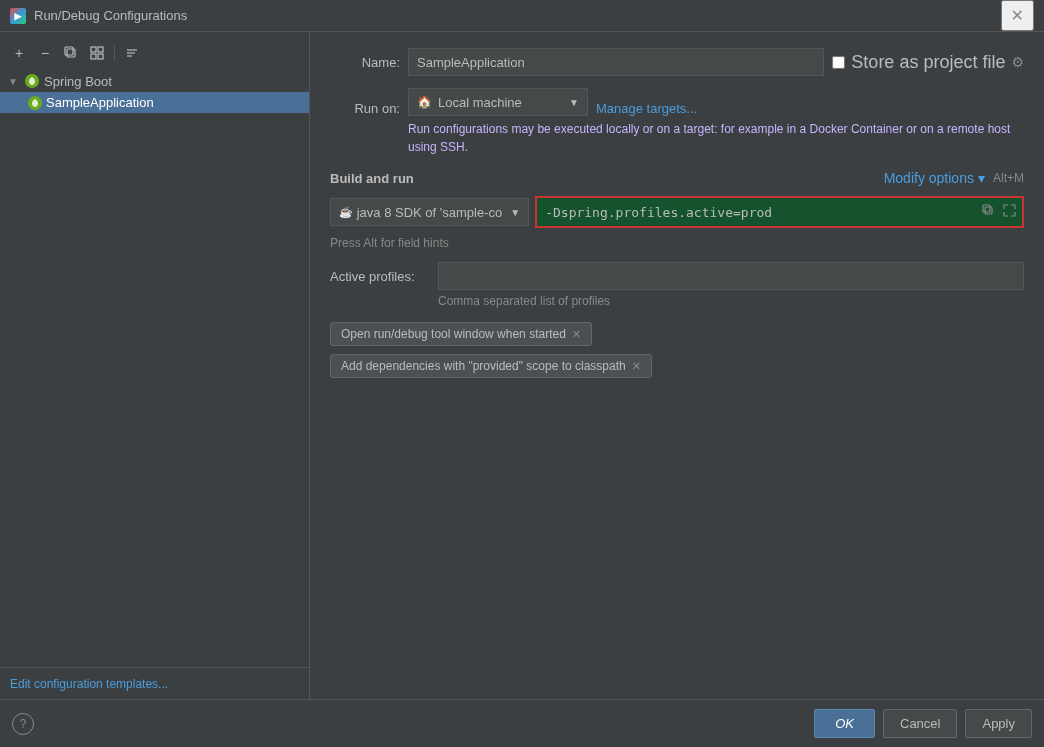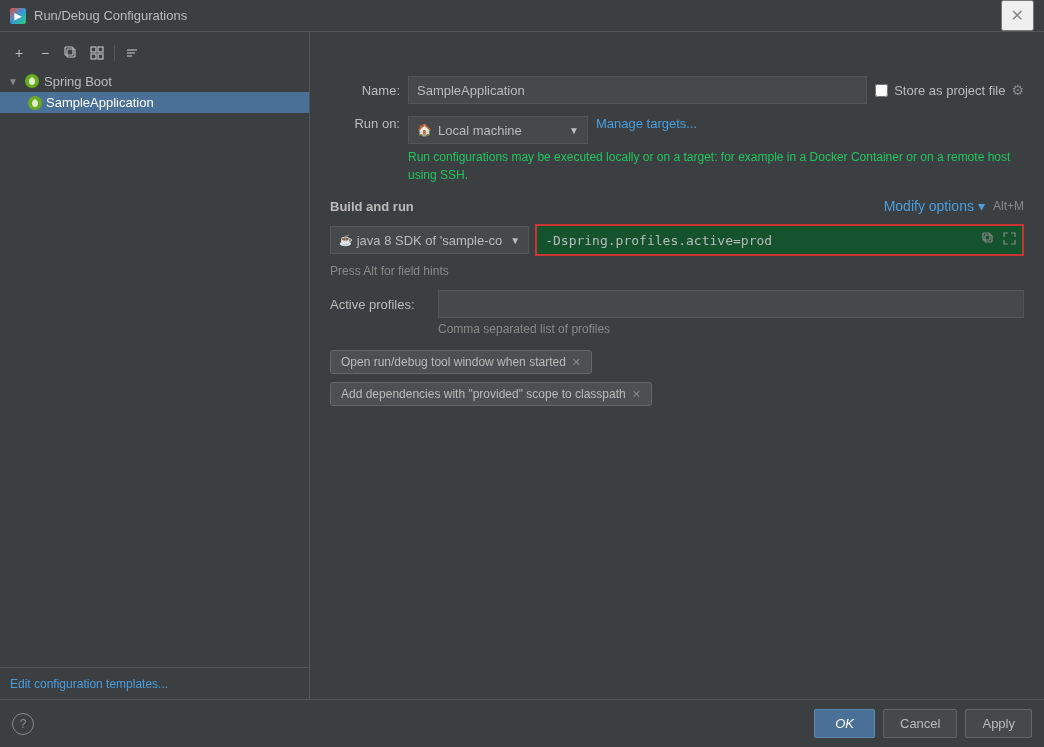--- a/index.html
+++ b/index.html
@@ -163,21 +163,20 @@
       background: #3c3f41;
       padding: 16px 20px;
       overflow-y: auto;
     }
 
     .form-row {
       display: flex;
       align-items: center;
       margin-bottom: 12px;
       gap: 8px;
-      margin-top: 28px;
     }
     .form-label {
       color: #bbbbbb;
       font-size: 13px;
       min-width: 70px;
       text-align: right;
     }
     .form-input {
       flex: 1;
       background: #45494a;
@@ -195,32 +194,32 @@
       gap: 6px;
       margin-left: auto;
     }
     .checkbox-input {
       width: 13px;
       height: 13px;
       accent-color: #4a9ede;
     }
     .store-label {
       color: #bbbbbb;
-      font-size: 13px;
+      font-size: 18px;
     }
     .gear-icon {
       color: #888;
       font-size: 14px;
       cursor: pointer;
     }
 
     
     .run-on-row {
       display: flex;
-      align-items: flex-start;
+      align-items: flex-end;
       margin-bottom: 4px;
       gap: 8px;
     }
     .dropdown-btn {
       background: #45494a;
       border: 1px solid #555;
       color: #bbbbbb;
       font-size: 13px;
       padding: 4px 8px;
       height: 28px;
@@ -235,21 +234,21 @@
       font-size: 10px;
     }
     .manage-targets-link {
       color: #4a9ede;
       font-size: 13px;
       cursor: pointer;
       text-decoration: none;
     }
 
     .run-on-desc {
-      color: #22c55e;
+      color: #c4b5fd;
       font-size: 12px;
       margin-left: 78px;
       margin-bottom: 14px;
       line-height: 1.5;
     }
 
     .section-header {
       display: flex;
       align-items: center;
       justify-content: space-between;

